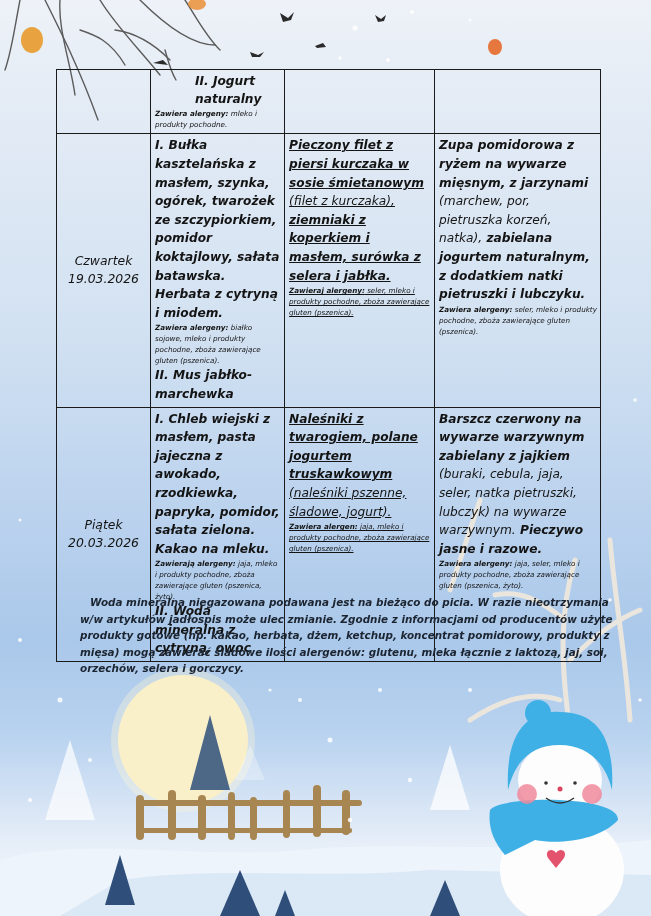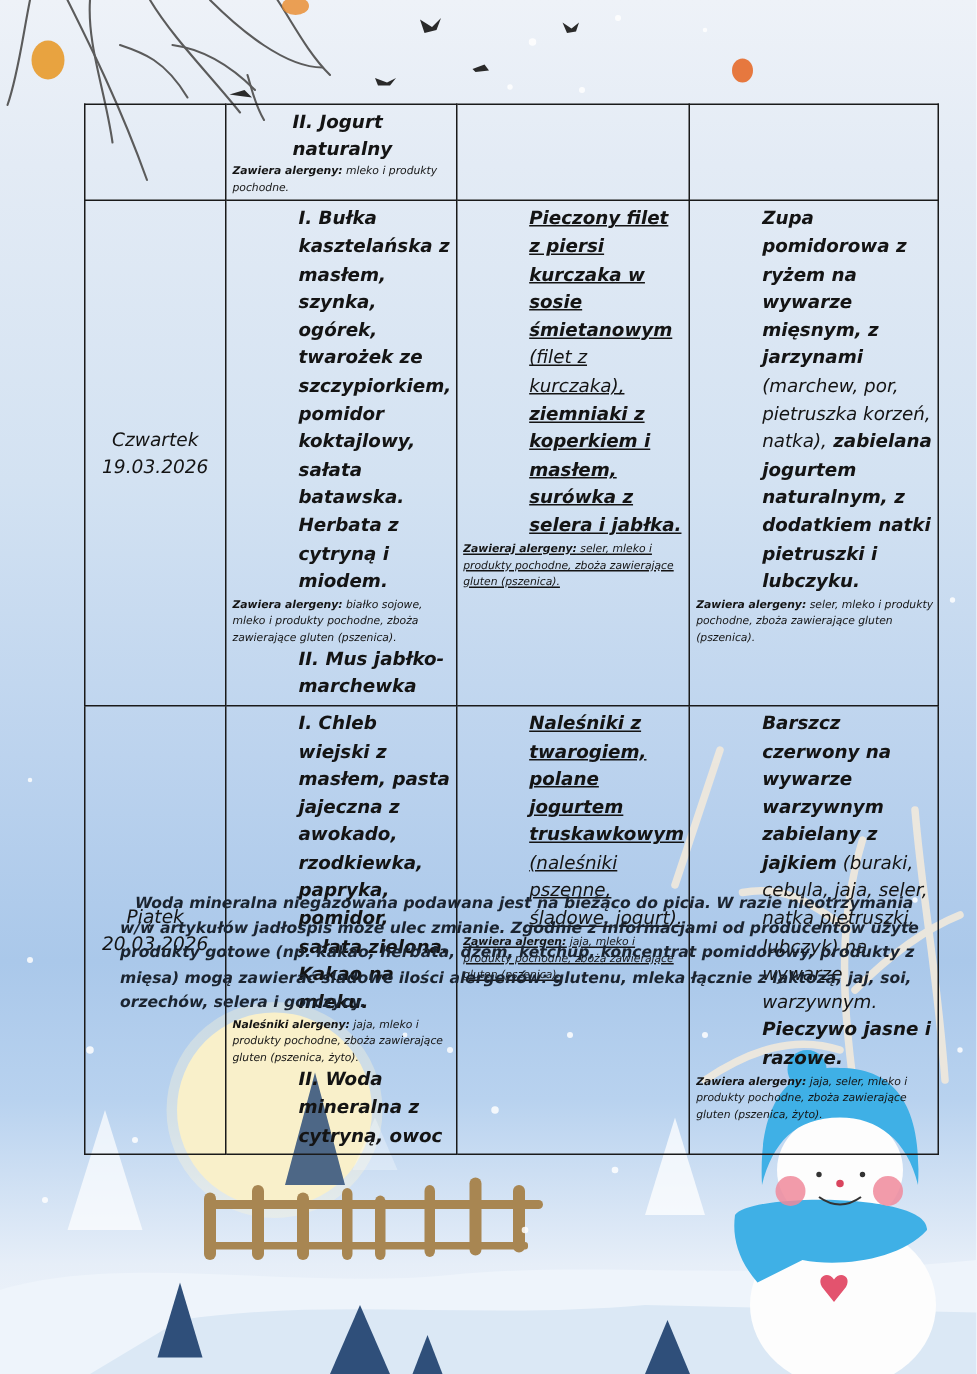--- a/index.html
+++ b/index.html
@@ -20,21 +20,21 @@
   }
   .c0 { width: 93px; } .c1 { width: 126px; } .c2 { width: 142px; text-decoration: underline; } .c3 { width: 158px; }
   .row0 td { height: 42px; }
   .row1 td { height: 229px; }
   .row2 td { height: 211px; }
   td.day {
     vertical-align: middle; text-align: center; font-size: 12.4px; line-height: 18px;
     padding: 0;
   }
   .dish { font-size: 12.2px; line-height: 18.2px; font-weight: bold; letter-spacing: 0; margin-left: 40px; }
-  .dish2 { font-size: 12.2px; line-height: 18.6px; font-weight: bold; margin-left: 44px; }
+  .dish2 { font-size: 12.2px; line-height: 18.6px; font-weight: bold; }
   .normal { font-weight: normal; }
   .allergen { font-size: 7.2px; line-height: 11px; font-weight: normal; display: block; }
   .allergen b { font-weight: bold; }
   .footer {
     position: absolute; left: 80px; top: 584px; width: 545px;
     font-style: italic; font-weight: bold; font-size: 10.4px; line-height: 16.4px; color: #1b2430;
     text-indent: 10px;
   }
 </style>
 </head>
@@ -175,21 +175,21 @@
     </td>
   </tr>
 
   <tr class="row2">
     <td class="c0 day">
       <div>Piątek</div>
       <div>20.03.2026</div>
     </td>
     <td class="c1">
       <div class="dish2">I. Chleb wiejski z masłem, pasta jajeczna z awokado, rzodkiewka, papryka, pomidor, sałata zielona. Kakao na mleku.</div>
-      <span class="allergen"><b>Naleśniki alergeny:</b><span> jaja, mleko i produkty pochodne, zboża zawierające gluten (pszenica, żyto).</span></span>
+      <span class="allergen"><b>Zawierają alergeny:</b><span> jaja, mleko i produkty pochodne, zboża zawierające gluten (pszenica, żyto).</span></span>
       <div class="dish2">II. Woda mineralna z cytryną, owoc</div>
     </td>
     <td class="c2">
       <div class="dish2"><span>Naleśniki z twarogiem, polane jogurtem truskawkowym</span><span class="normal"> (naleśniki pszenne, śladowe, jogurt).</span><span></span></div>
       <span class="allergen"><b>Zawiera alergen:</b><span> jaja, mleko i produkty pochodne, zboża zawierające gluten (pszenica).</span></span>
     </td>
     <td class="c3">
       <div class="dish2"><span>Barszcz czerwony na wywarze warzywnym zabielany z jajkiem</span><span class="normal"> (buraki, cebula, jaja, seler, natka pietruszki, lubczyk) na wywarze warzywnym.</span><span> Pieczywo jasne i razowe.</span></div>
       <span class="allergen"><b>Zawiera alergeny:</b><span> jaja, seler, mleko i produkty pochodne, zboża zawierające gluten (pszenica, żyto).</span></span>
     </td>

